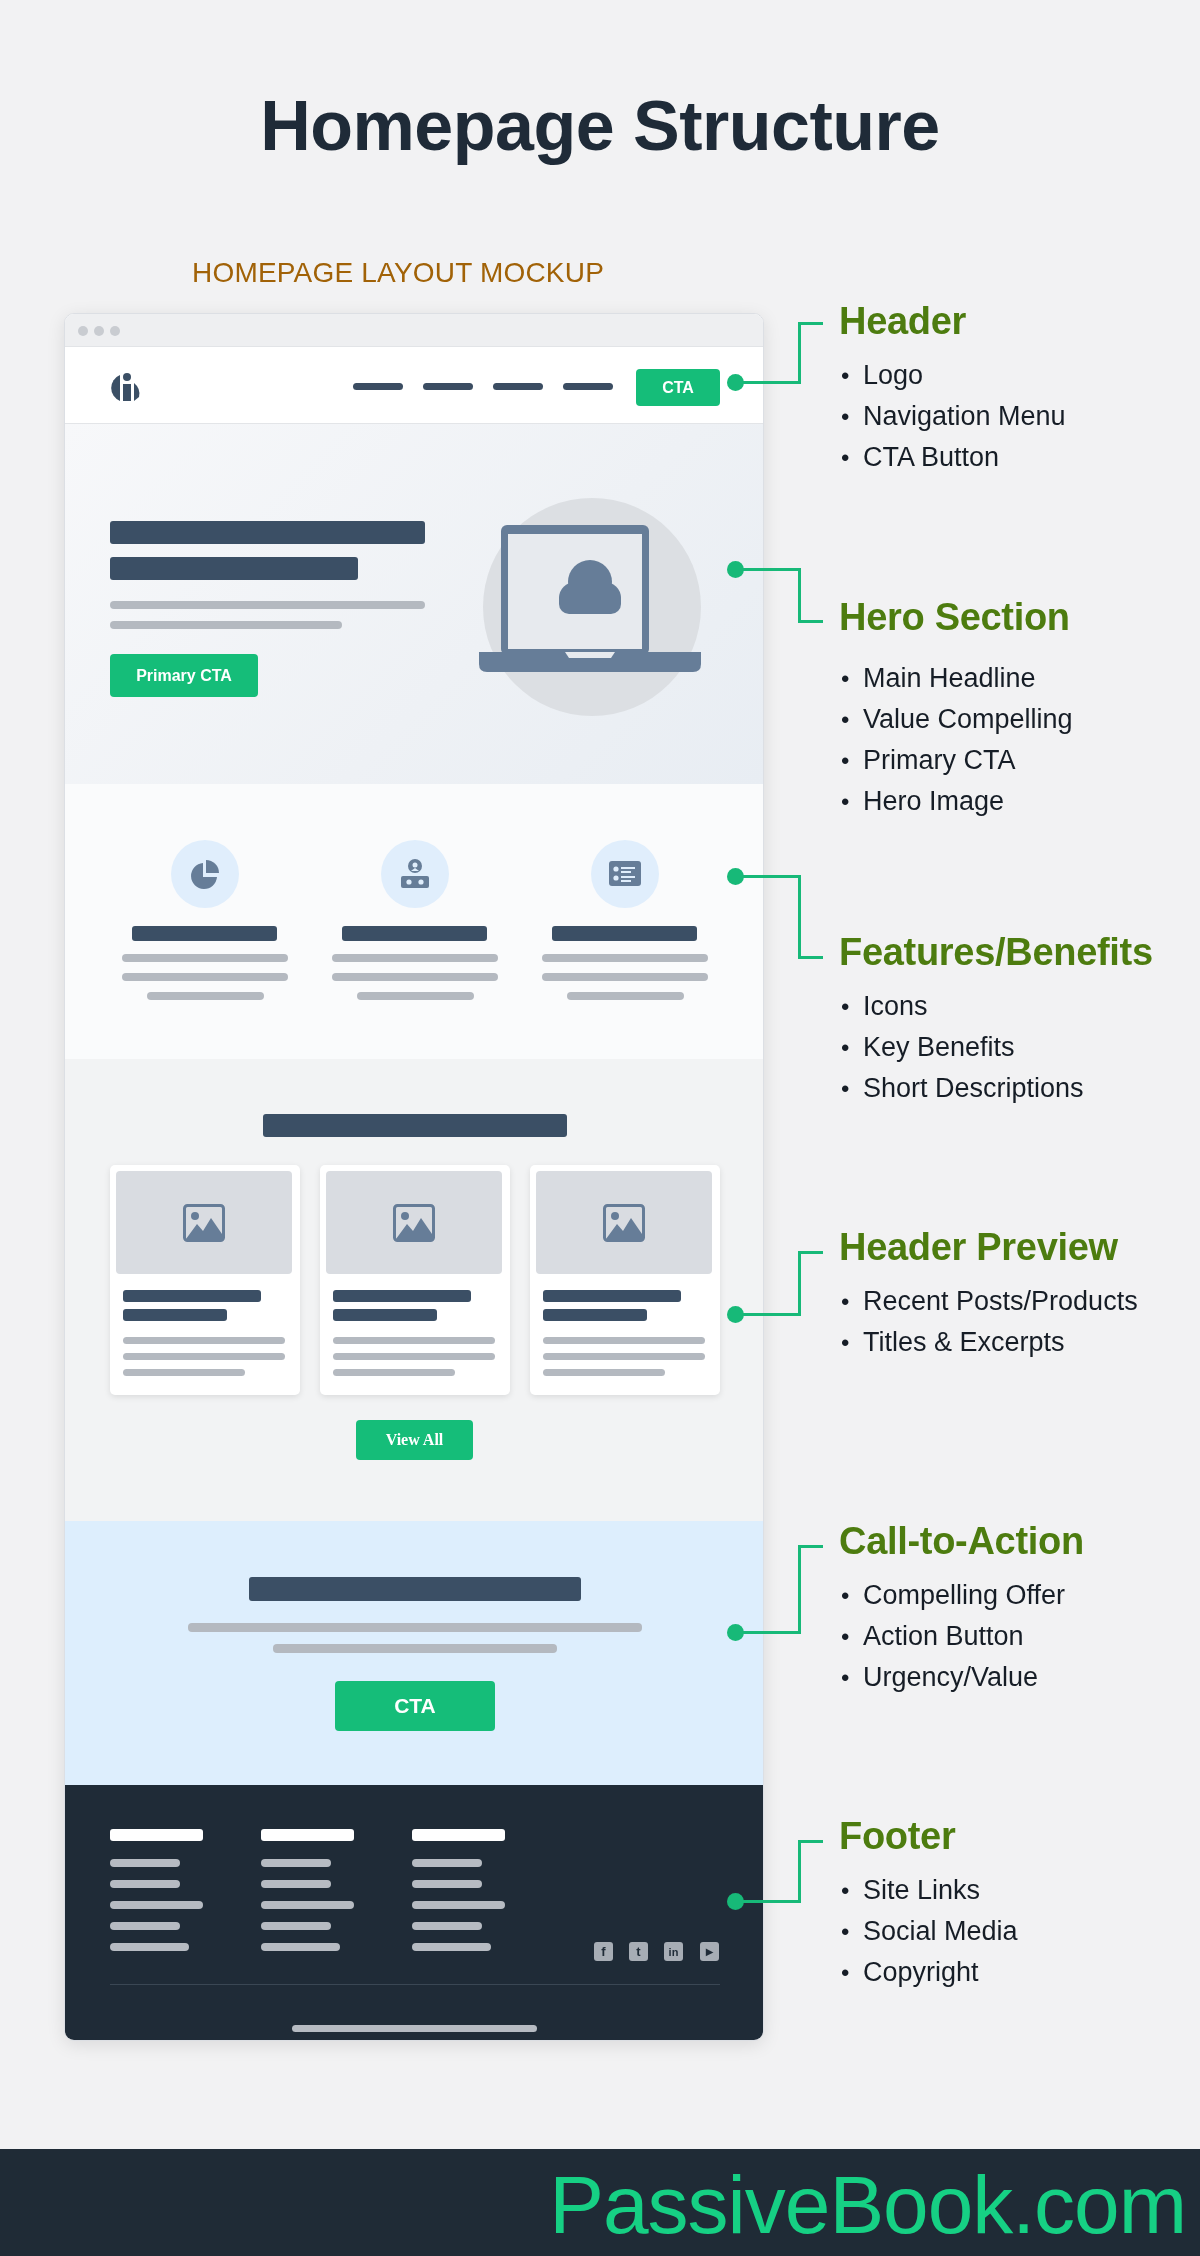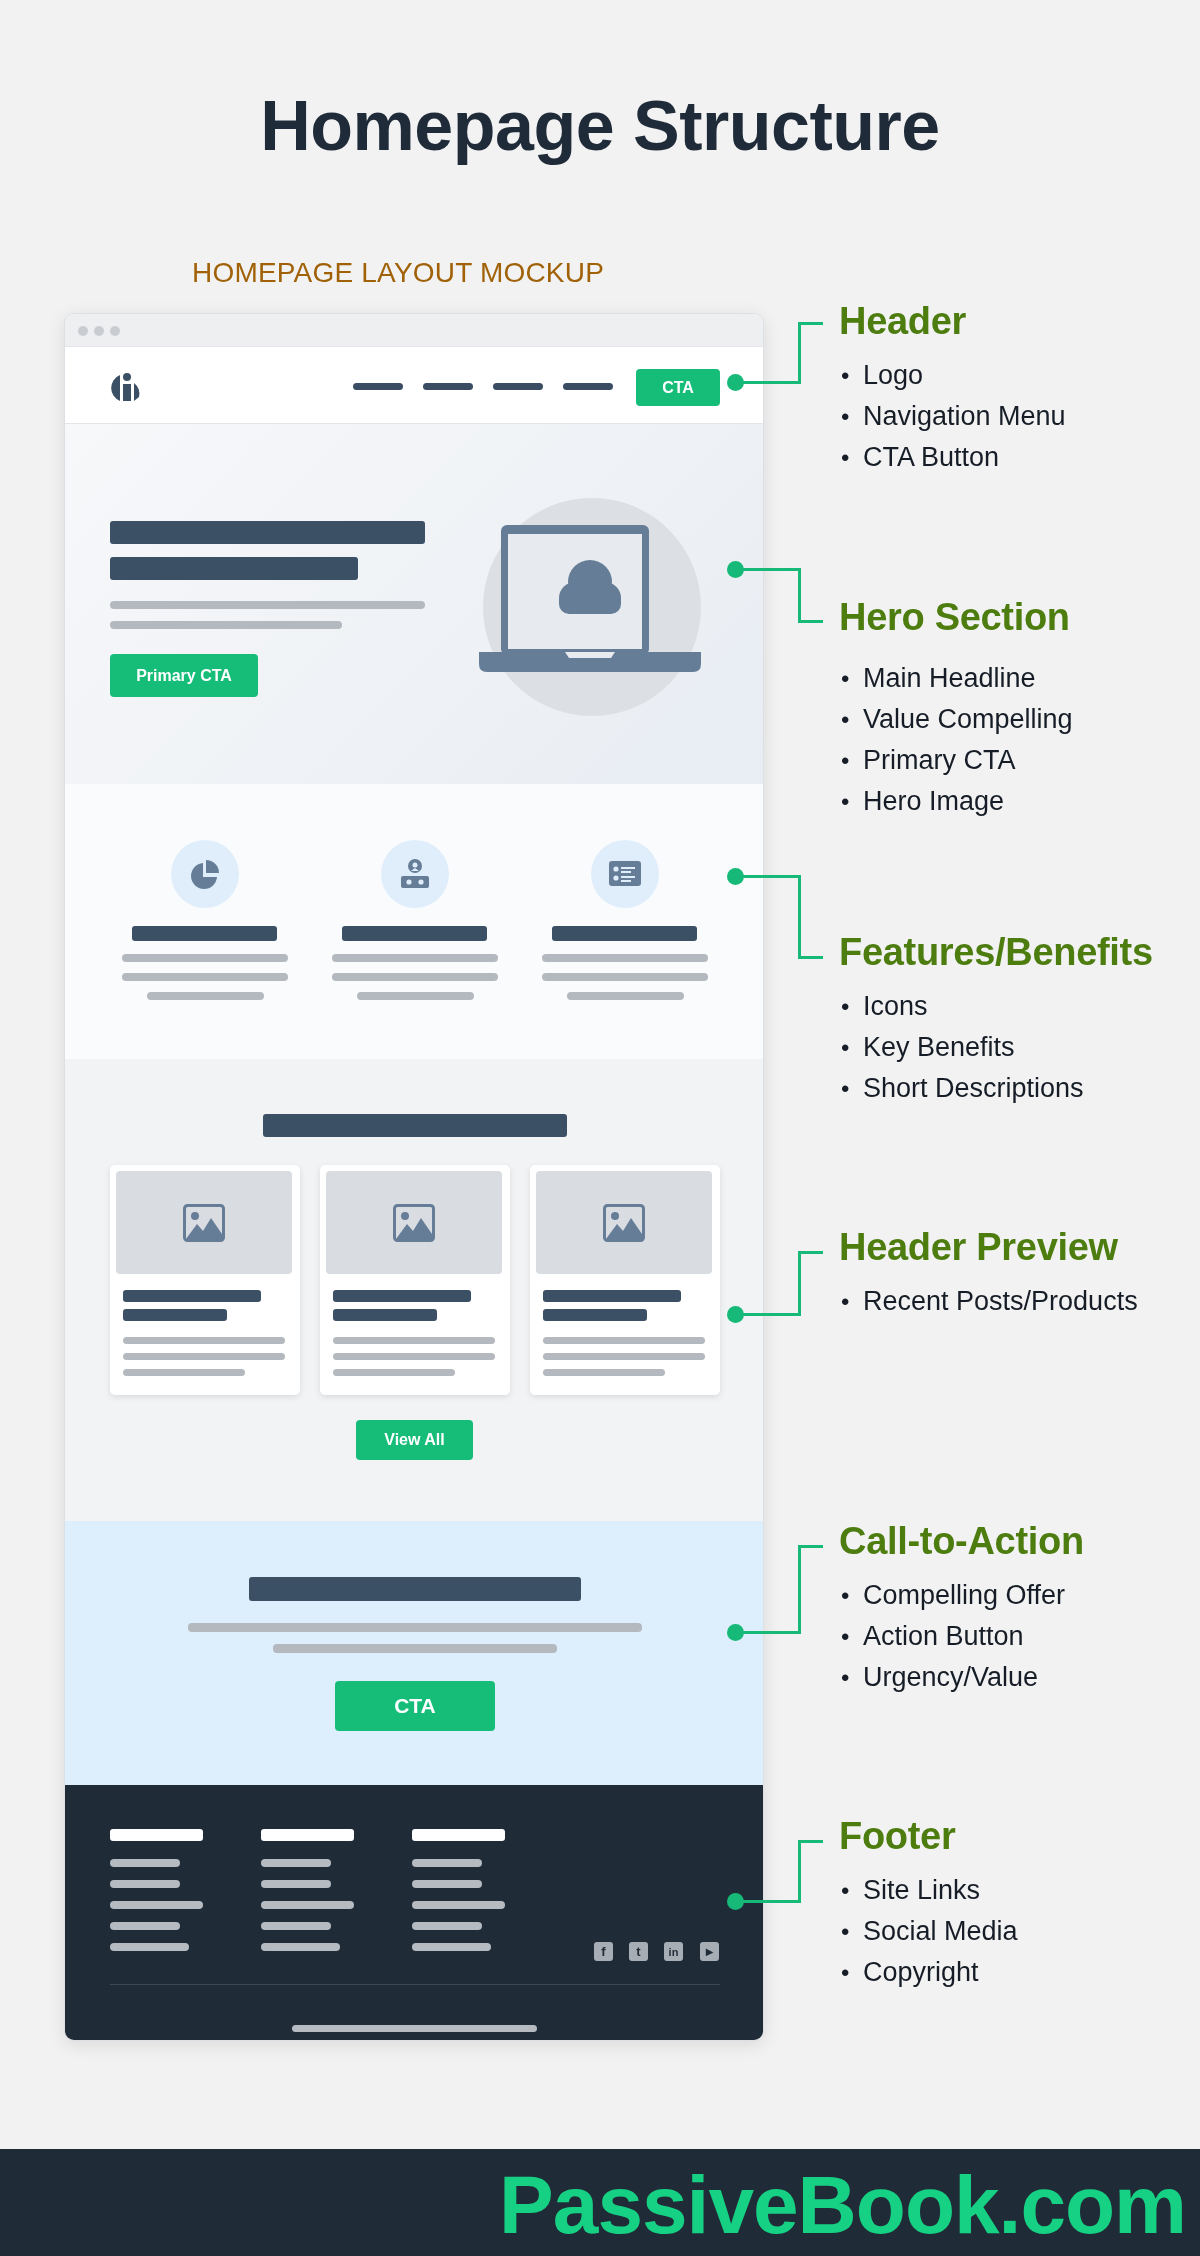--- a/index.html
+++ b/index.html
@@ -53,21 +53,21 @@
   .hero-cta { left: 45px; top: 230px; width: 148px; height: 43px; font-size: 16px; font-weight: 600; }
   .hero-circle { left: 418px; top: 74px; width: 218px; height: 218px; border-radius: 50%; background: #dcdfe3; }
   .laptop { left: 414px; top: 100px; width: 222px; height: 160px; }
 
   
   .features { left: 0; top: 470px; width: 700px; height: 275px; background: #fafbfc; }
   .feat-circle { top: 56px; width: 68px; height: 68px; border-radius: 50%; background: #e0eefc;
     display: flex; align-items: center; justify-content: center; }
 
   
-  .content { left: 0; top: 745px; width: 700px; height: 462px; background: #f2f3f4; }
+  .content { left: 0; top: 745px; width: 700px; height: 462px; background: #f2f3f4; font-family: Liberation Serif, serif; }
   .card { top: 106px; width: 190px; height: 230px; background: #ffffff; border-radius: 5px;
     box-shadow: 0 2px 6px rgba(0,0,0,0.10); }
   .card-thumb { left: 6px; top: 6px; width: 176px; height: 103px; background: #d9dce1; border-radius: 4px;
     display: flex; align-items: center; justify-content: center; }
   .view-all { left: 291px; top: 361px; width: 117px; height: 40px; font-size: 16px; font-weight: 700; }
 
   
   .cta-band { left: 0; top: 1207px; width: 700px; height: 264px; background: #ddeefd; }
   .cta-main { left: 270px; top: 160px; width: 160px; height: 50px; font-size: 21px; }
 
@@ -81,21 +81,21 @@
   .f-divider { left: 45px; top: 199px; width: 610px; height: 1px; background: #3a4754; }
   .copyright-bar { left: 227px; top: 240px; width: 245px; height: 7px; background: #b6bbc2; border-radius: 4px; }
   .conn-dot { width: 17px; height: 17px; border-radius: 50%; background: #17b978; }
   .ann-title { font-size: 38px; font-weight: 700; color: #4d7c0f; letter-spacing: -0.3px; white-space: nowrap; }
   .ann-list { list-style: none; }
   .ann-list li { font-size: 27px; color: #161d26; line-height: 40px; white-space: nowrap; }
   .ann-list li::before { content: "•"; display: inline-block; width: 22px; text-align: left; margin-left: 2px; font-size: 24px; }
 
   
   .brand-banner { left: 0; top: 2149px; width: 1200px; height: 107px; background: #1f2b36; }
-  .brand-text { right: 14px; top: 2158px; font-size: 82px; font-weight: 700; color: #16d084; letter-spacing: -1px; }
+  .brand-text { right: 14px; top: 2158px; font-size: 82px; font-weight: 400; color: #16d084; letter-spacing: -1px; }
 </style>
 </head>
 <body>
 
 <div class="abs main-title">Homepage Structure</div>
 <div class="abs mockup-label">HOMEPAGE LAYOUT MOCKUP</div>
 
 <div class="abs browser">
   <div class="abs chrome-bar">
     <div class="abs dot" style="left:13px"></div>
@@ -326,20 +326,21 @@
     <li>Icons</li>
     <li>Key Benefits</li>
     <li>Short Descriptions</li>
   </ul>
 </div>
 
 <div class="abs" style="left:839px;top:1226px">
   <div class="ann-title">Header Preview</div>
   <ul class="ann-list" style="margin-top:12px">
     <li>Recent Posts/Products</li>
+    <li>Titles &amp; Excerpts</li>
   </ul>
 </div>
 
 <div class="abs" style="left:839px;top:1520px">
   <div class="ann-title">Call-to-Action</div>
   <ul class="ann-list" style="margin-top:12px">
     <li>Compelling Offer</li>
     <li>Action Button</li>
     <li>Urgency/Value</li>
   </ul>

